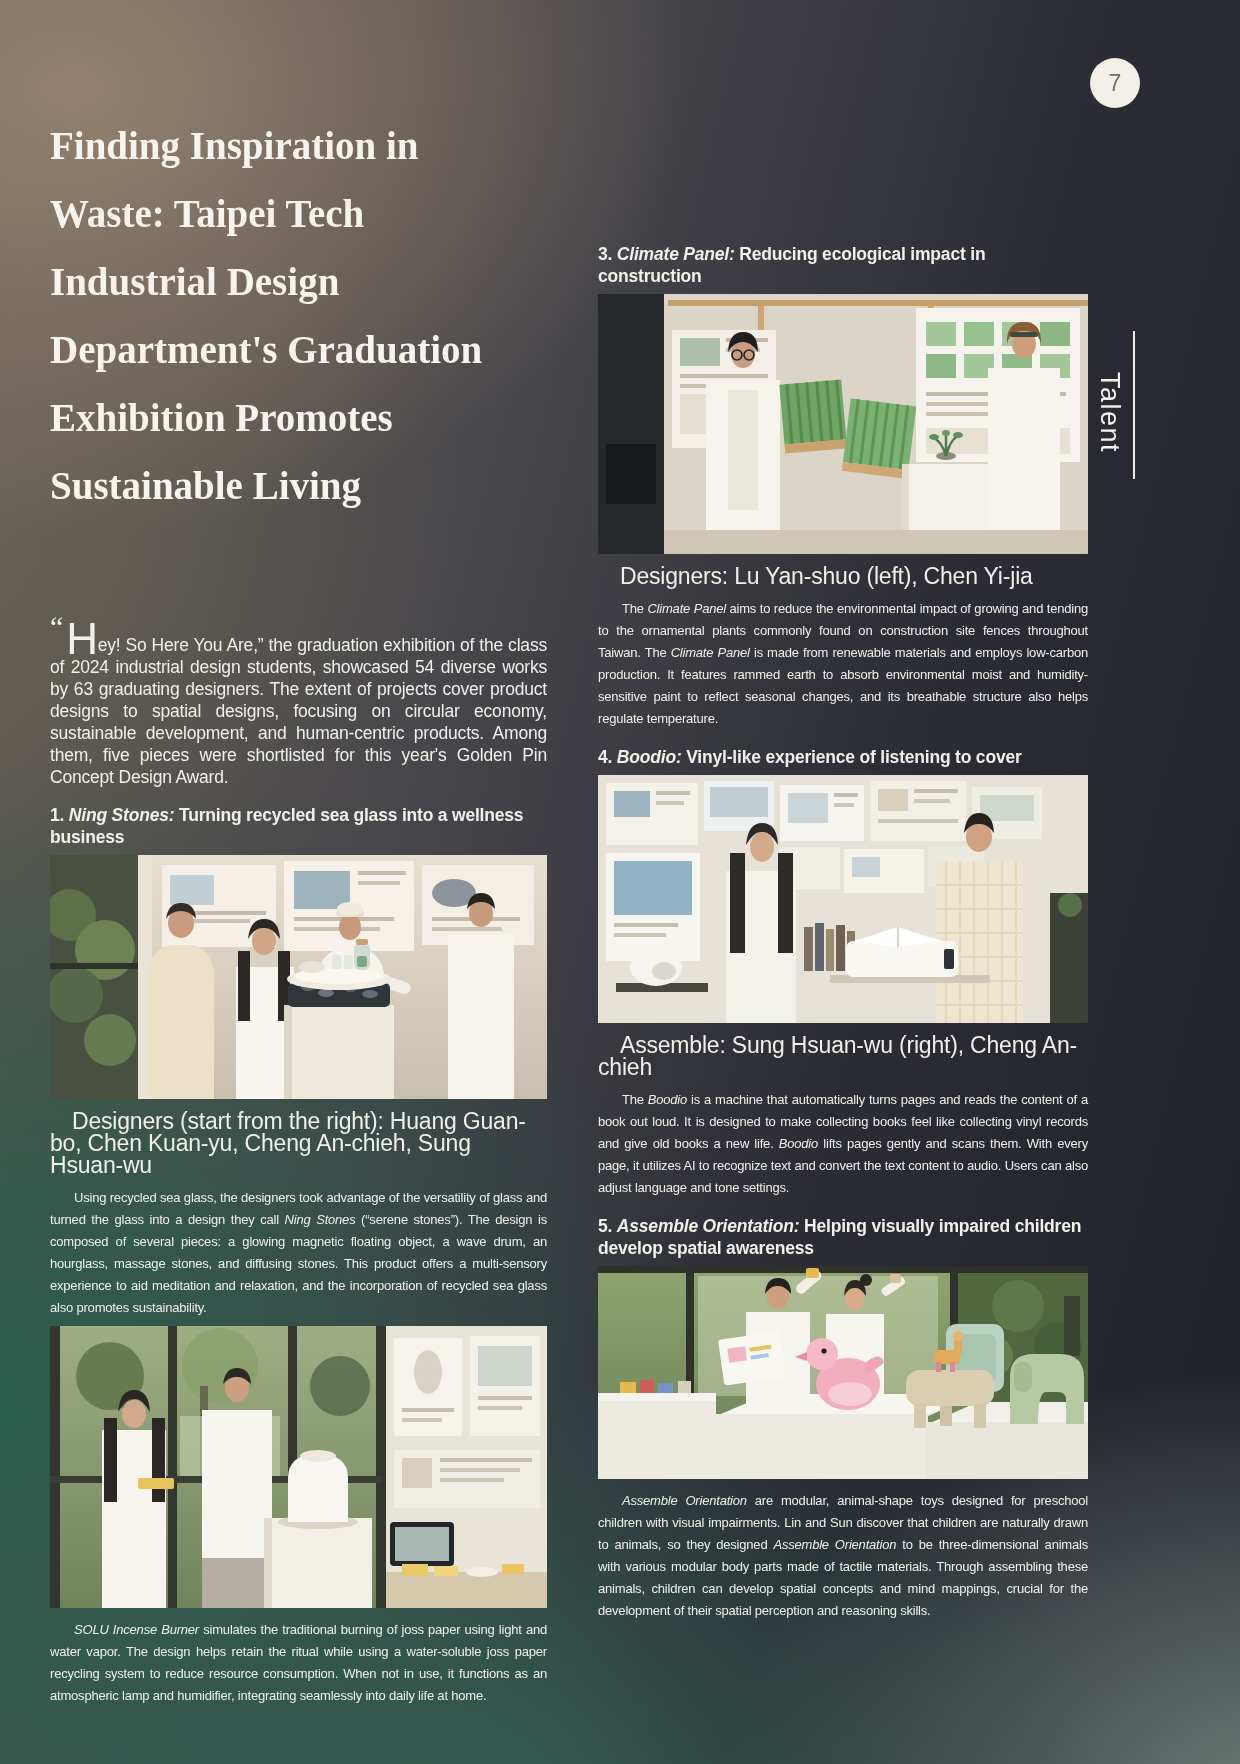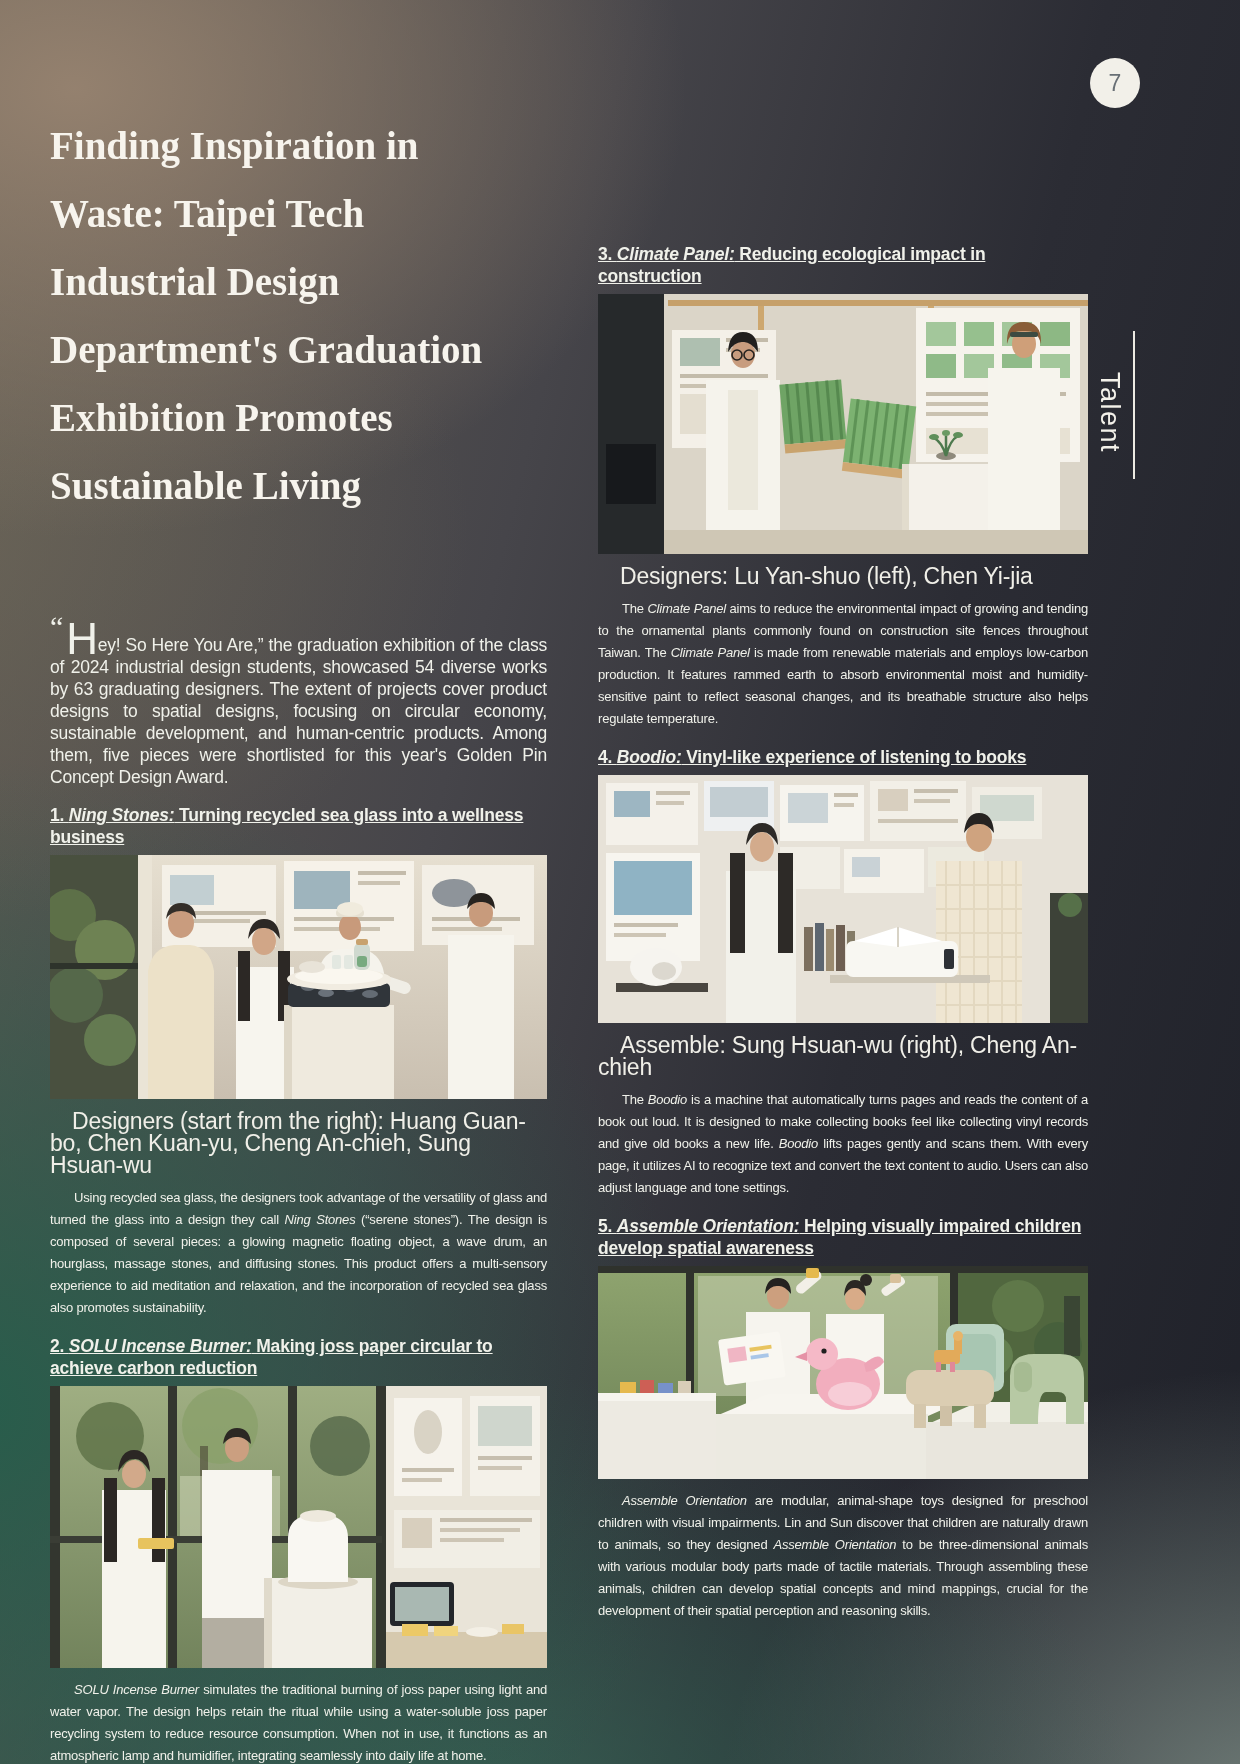--- a/index.html
+++ b/index.html
@@ -23,21 +23,21 @@
   .title {
     font-family:"Liberation Serif", serif; font-weight:bold;
     font-size:39px; line-height:68px; width:484px; color:#f7f4ed;
   }
   .intro {
     margin-top:104px; font-size:17.5px; line-height:22px; letter-spacing:-0.2px;
     text-align:justify; color:#f0f1ea;
   }
   .lead-quote { font-family:"Liberation Serif", serif; font-size:30px; line-height:0; vertical-align:14px; margin-right:3px; }
   .lead-cap   { font-size:44px; line-height:30px; vertical-align:-3px; }
-  .sec-heading { margin-top:16px; font-size:17.5px; line-height:22px; letter-spacing:-0.2px;text-decoration:underline; }
+  .sec-heading { margin-top:16px; font-size:17.5px; line-height:22px; letter-spacing:-0.2px; }
   .col-right .sec-heading:first-child { margin-top:0; }
   .sec-heading i, .body-para i { font-style:italic; }
   .photo { display:block; width:100%; margin-top:7px; background:#777; }
   #photo1 { height:244px; } #photo2 { height:282px; } #photo3 { height:260px; }
   #photo4 { height:248px; } #photo5 { height:213px; }
   .caption { margin-top:11px; font-size:23px; line-height:22px; letter-spacing:-0.2px; text-indent:22px; color:#f0efe8; }
   .body-para { margin-top:11px; font-size:13px; line-height:22px; letter-spacing:-0.2px; text-align:justify; text-indent:24px; }
 
   .page-number {
     position:absolute; left:1090px; top:58px; width:50px; height:50px;
@@ -141,21 +141,20 @@
           <rect x="307" y="101" width="10" height="11" rx="3" fill="#78aa80"></rect>
           <rect x="306" y="84" width="12" height="6" rx="2" fill="#c8a26e"></rect>
         <rect x="282" y="100" width="9" height="14" rx="2" fill="#dfe5df" opacity="0.85"></rect>
           <rect x="294" y="100" width="9" height="14" rx="2" fill="#dfe5df" opacity="0.85"></rect>
       </g>
     </svg>
 
     <p class="caption">Designers (start from the right): Huang Guan-bo, Chen Kuan-yu, Cheng An-chieh, Sung Hsuan-wu</p>
     <p class="body-para"><span>Using recycled sea glass, the designers took advantage of the versatility of glass and turned the glass into a design they call </span><i>Ning Stones</i><span> (“serene stones”). The design is composed of several pieces: a glowing magnetic floating object, a wave drum, an hourglass, massage stones, and diffusing stones. This product offers a multi-sensory experience to aid meditation and relaxation, and the incorporation of recycled sea glass also promotes sustainability.</span></p>
 
-    <h2 class="sec-heading"><span>2. </span><i>SOLU Incense Burner:</i><span> Making joss paper circular to achieve carbon reduction</span></h2>
 
     <svg class="photo" id="photo2" viewBox="0 0 497 282" preserveAspectRatio="none">
       <defs>
           <linearGradient id="p2o" x1="0" y1="0" x2="0" y2="1">
             <stop offset="0" stop-color="#9fae82"></stop>
             <stop offset="1" stop-color="#72835c"></stop>
           </linearGradient>
         </defs>
       <rect width="497" height="282" fill="#d5d2c5"></rect>
       <g>
@@ -305,21 +304,21 @@
         <ellipse cx="426" cy="50" rx="12" ry="14" fill="#cf9f79"></ellipse>
         <path d="M409 50 Q408 28 426 28 Q444 28 443 50 Q440 36 426 37 Q412 36 409 50 Z" fill="#8a5d38"></path>
         <rect x="412" y="38" width="28" height="5" rx="2" fill="#3c4b42"></rect>
       </g>
       <rect x="66" y="236" width="424" height="24" fill="#cfc7b5"></rect>
     </svg>
 
     <p class="caption">Designers: Lu Yan-shuo (left), Chen Yi-jia</p>
     <p class="body-para"><span>The </span><i>Climate Panel</i><span> aims to reduce the environmental impact of growing and tending to the ornamental plants commonly found on construction site fences throughout Taiwan. The </span><i>Climate Panel</i><span> is made from renewable materials and employs low-carbon production. It features rammed earth to absorb environmental moist and humidity-sensitive paint to reflect seasonal changes, and its breathable structure also helps regulate temperature.</span></p>
 
-    <h2 class="sec-heading"><span>4. </span><i>Boodio:</i><span> Vinyl-like experience of listening to books</span></h2>
+    <h2 class="sec-heading"><span>4. </span><i>Boodio:</i><span> Vinyl-like experience of listening to cover</span></h2>
 
     <svg class="photo" id="photo4" viewBox="0 0 490 248" preserveAspectRatio="none">
       <rect width="490" height="248" fill="#e7e2d8"></rect>
       <g>
         <rect x="8" y="8" width="92" height="62" fill="#f4f1ea"></rect>
           <rect x="16" y="16" width="36" height="26" fill="#9db6c2"></rect>
           <rect x="58" y="16" width="34" height="4" fill="#c6beae"></rect>
           <rect x="58" y="26" width="28" height="4" fill="#cdc5b5"></rect>
         <rect x="106" y="6" width="70" height="50" fill="#eef0f1"></rect>
           <rect x="112" y="12" width="58" height="30" fill="#c2cdd2"></rect>

